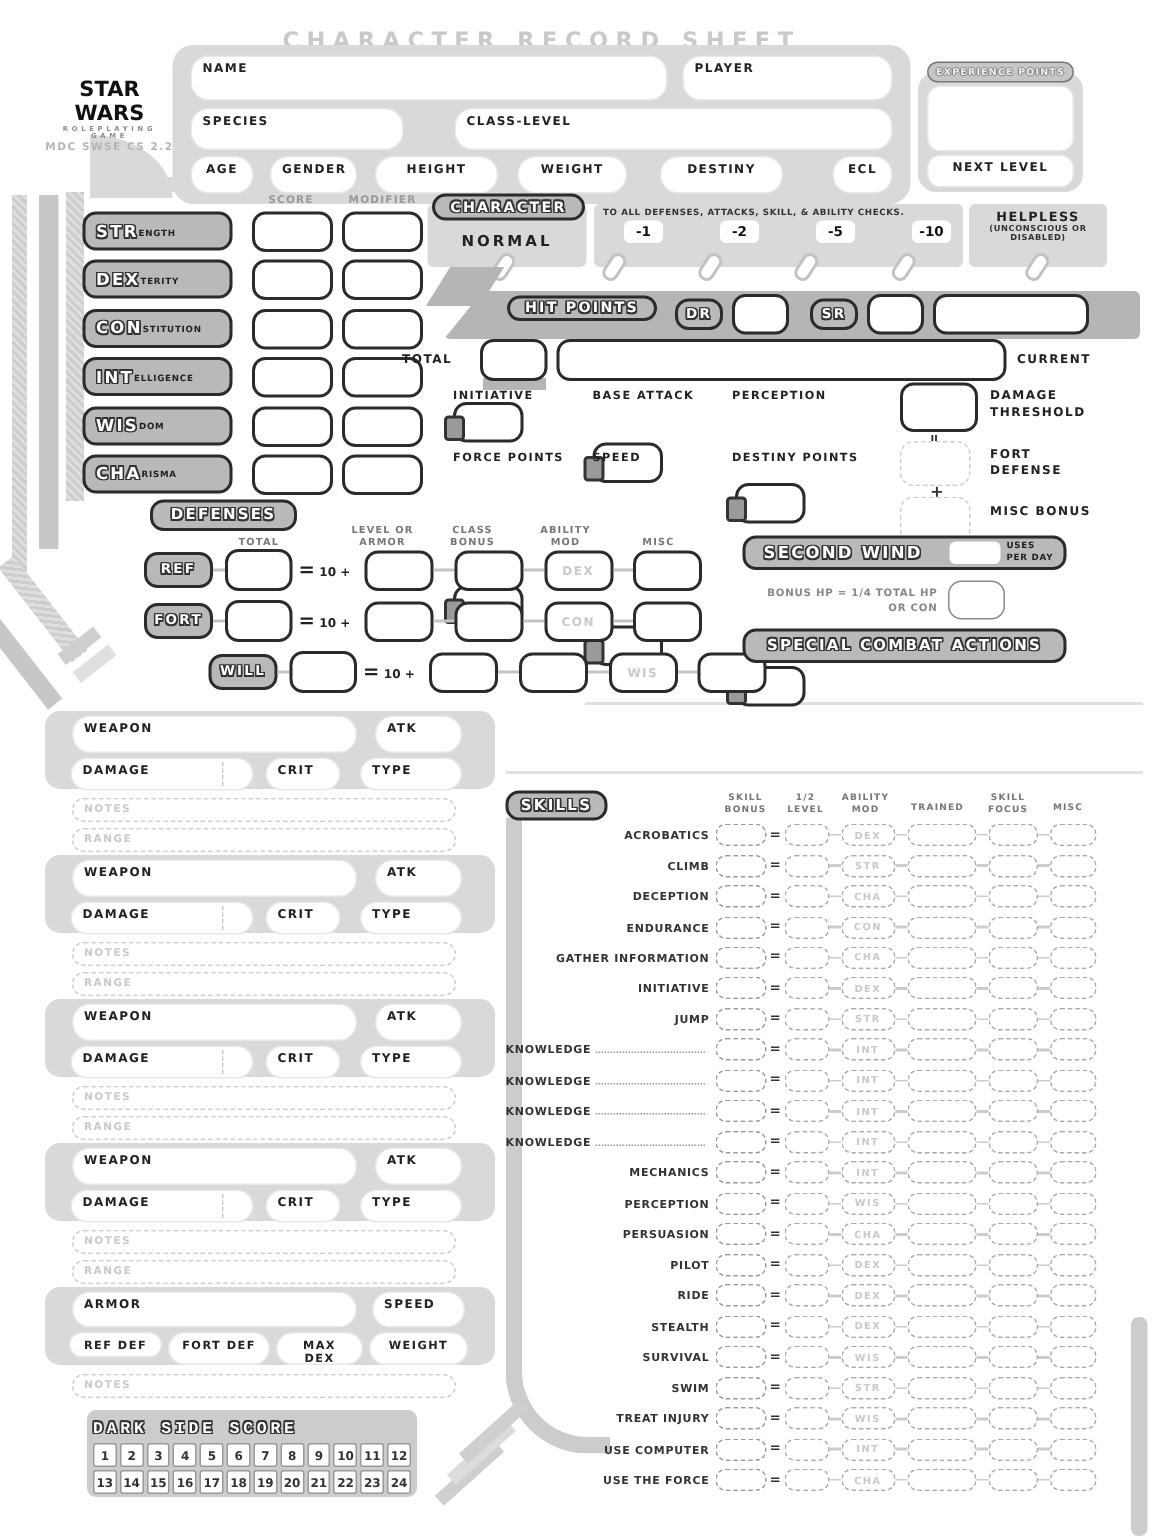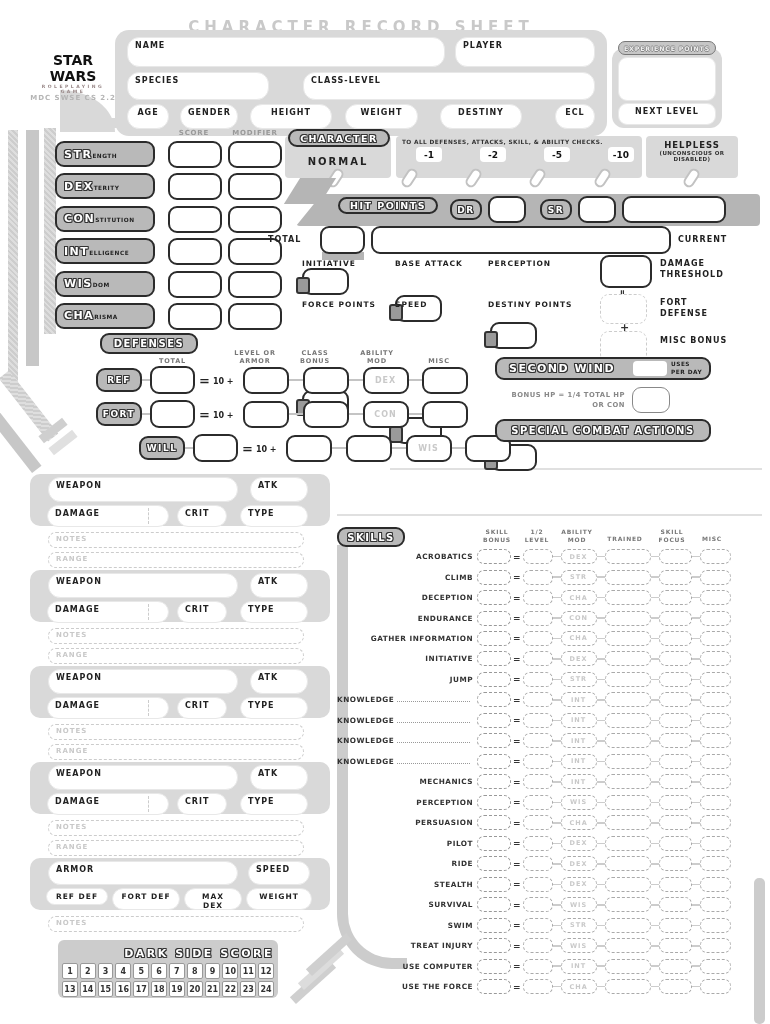--- a/index.html
+++ b/index.html
@@ -465,21 +465,21 @@
       </div>
     <div class="abs field center" style="left:216px;top:30px;width:66px;height:22px;">
       <span class="flabel" style="font-size:7.5px;">WEIGHT</span>
       </div>
     <div class="abs ghostbox" style="left:18px;top:58px;width:256px;height:16px;">
       <span class="flabel">NOTES</span>
       </div>
   </div>
 
   <div class="abs" style="left:58px;top:940px;width:220px;height:58px;background:#ccc;border-radius:6px;padding:2px 4px;">
-    <div style="text-align:right;">
+    <div style="text-align:left;font-family:Liberation Mono, monospace;">
       <span class="otl" style="font-size:11px;letter-spacing:2.5px;">DARK SIDE SCORE</span>
     </div>
     <div class="dsgrid" style="margin-top:2px;">
 
         <div class="dscell">1</div>
 
         <div class="dscell">2</div>
 
         <div class="dscell">3</div>
 

